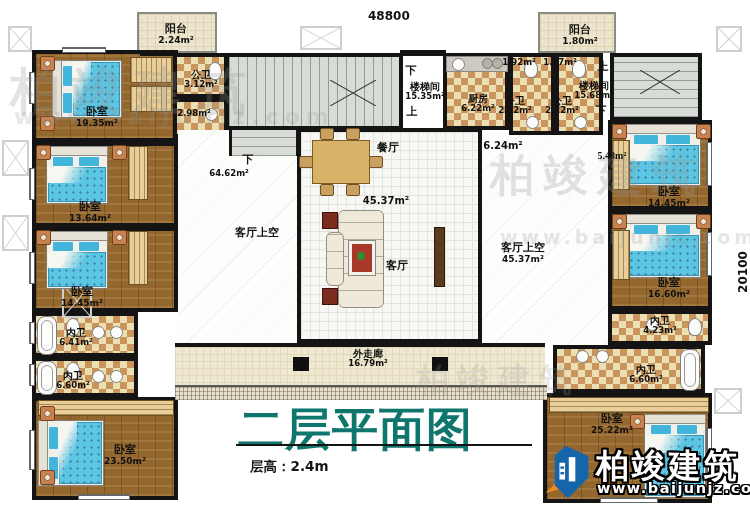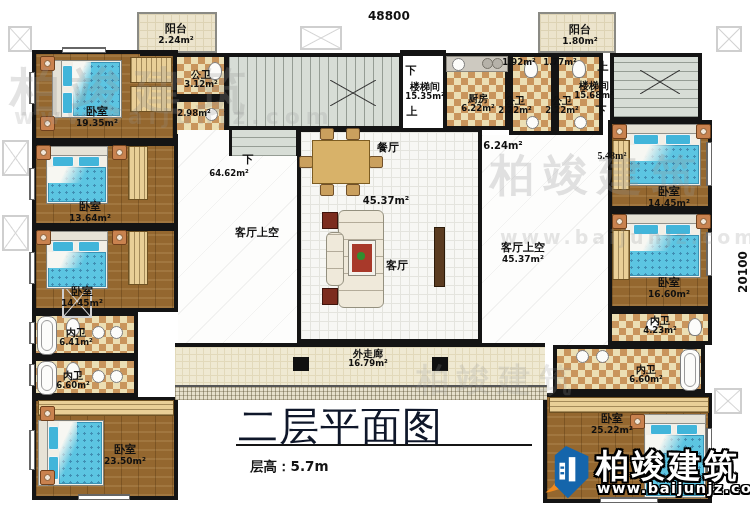--- a/index.html
+++ b/index.html
@@ -86,21 +86,21 @@
   .tvwall{position:absolute;background:#5a3b20;border:1px solid #2c1a08;z-index:6;}
   .cross{position:absolute;z-index:7;background:
     linear-gradient(to top right,transparent calc(50% - 1px),#333,transparent calc(50% + 1px)),
     linear-gradient(to bottom right,transparent calc(50% - 1px),#333,transparent calc(50% + 1px));}
 
   
   .dim{position:absolute;font-size:12px;font-weight:bold;color:#111;z-index:30;}
   .dim.vert{transform:rotate(-90deg);transform-origin:center;}
 
   
-  .title-main{position:absolute;font-size:40px;font-weight:normal;color:#0f172a;letter-spacing:1px;z-index:40;}
+  .title-main{position:absolute;font-size:46px;font-weight:bold;color:#0f766e;letter-spacing:1px;z-index:40;}
   .title-scale{position:absolute;font-size:31px;font-weight:bold;color:#151515;z-index:40;}
   .title-rule{position:absolute;background:#151515;height:2px;z-index:40;}
   .title-stats{position:absolute;display:flex;gap:14px;font-size:13.5px;font-weight:bold;color:#151515;z-index:40;white-space:nowrap;}
 
   
   .logo-icon{position:absolute;z-index:50;}
   .logo-name{position:absolute;font-size:33px;font-weight:bold;color:#fff;letter-spacing:3px;z-index:50;white-space:nowrap;
     text-shadow:-2px 0 #000,2px 0 #000,0 -2px #000,0 2px #000,-2px -2px #000,2px -2px #000,-2px 2px #000,2px 2px #000;}
   .logo-url{position:absolute;font-size:14.5px;font-weight:bold;color:#fff;letter-spacing:1.5px;z-index:50;white-space:nowrap;
     text-shadow:-1.5px 0 #000,1.5px 0 #000,0 -1.5px #000,0 1.5px #000,-1.5px -1.5px #000,1.5px -1.5px #000,-1.5px 1.5px #000,1.5px 1.5px #000;}
@@ -438,21 +438,21 @@
     <span class="rn">外走廊</span>
     <span class="ra">16.79m²</span>
   </div>
 
   <div class="dim" style="left:368px;top:9px;">48800</div>
   <div class="dim vert" style="left:722px;top:265px;">20100</div>
 
   <div class="title-main" style="left:238px;top:399px;">二层平面图</div>
   <div class="title-rule" style="left:236px;top:444px;width:296px;"></div>
   <div class="title-stats" style="left:250px;top:458px;">
-    <span>层高：5.7m</span>
+    <span>层高：2.4m</span>
   </div>
 
   <div class="logo-icon" style="left:538px;top:444px;width:56px;height:58px;">
     <svg width="56" height="58" viewBox="0 0 60 62">
       <path d="M8 52 C20 44 24 34 21 18 L30 28 C34 40 26 50 8 52 Z" fill="#f08a1e"></path>
       <path d="M30 2 L54 13 L54 36 L32 58 L18 44 L18 12 Z" fill="#1565ab"></path>
       <rect x="23" y="20" width="6" height="18" fill="#fff"></rect>
       <rect x="33" y="14" width="7" height="26" fill="#fff"></rect>
       <rect x="24" y="24" width="4" height="2.5" fill="#1565ab"></rect>
       <rect x="24" y="30" width="4" height="2.5" fill="#1565ab"></rect>

